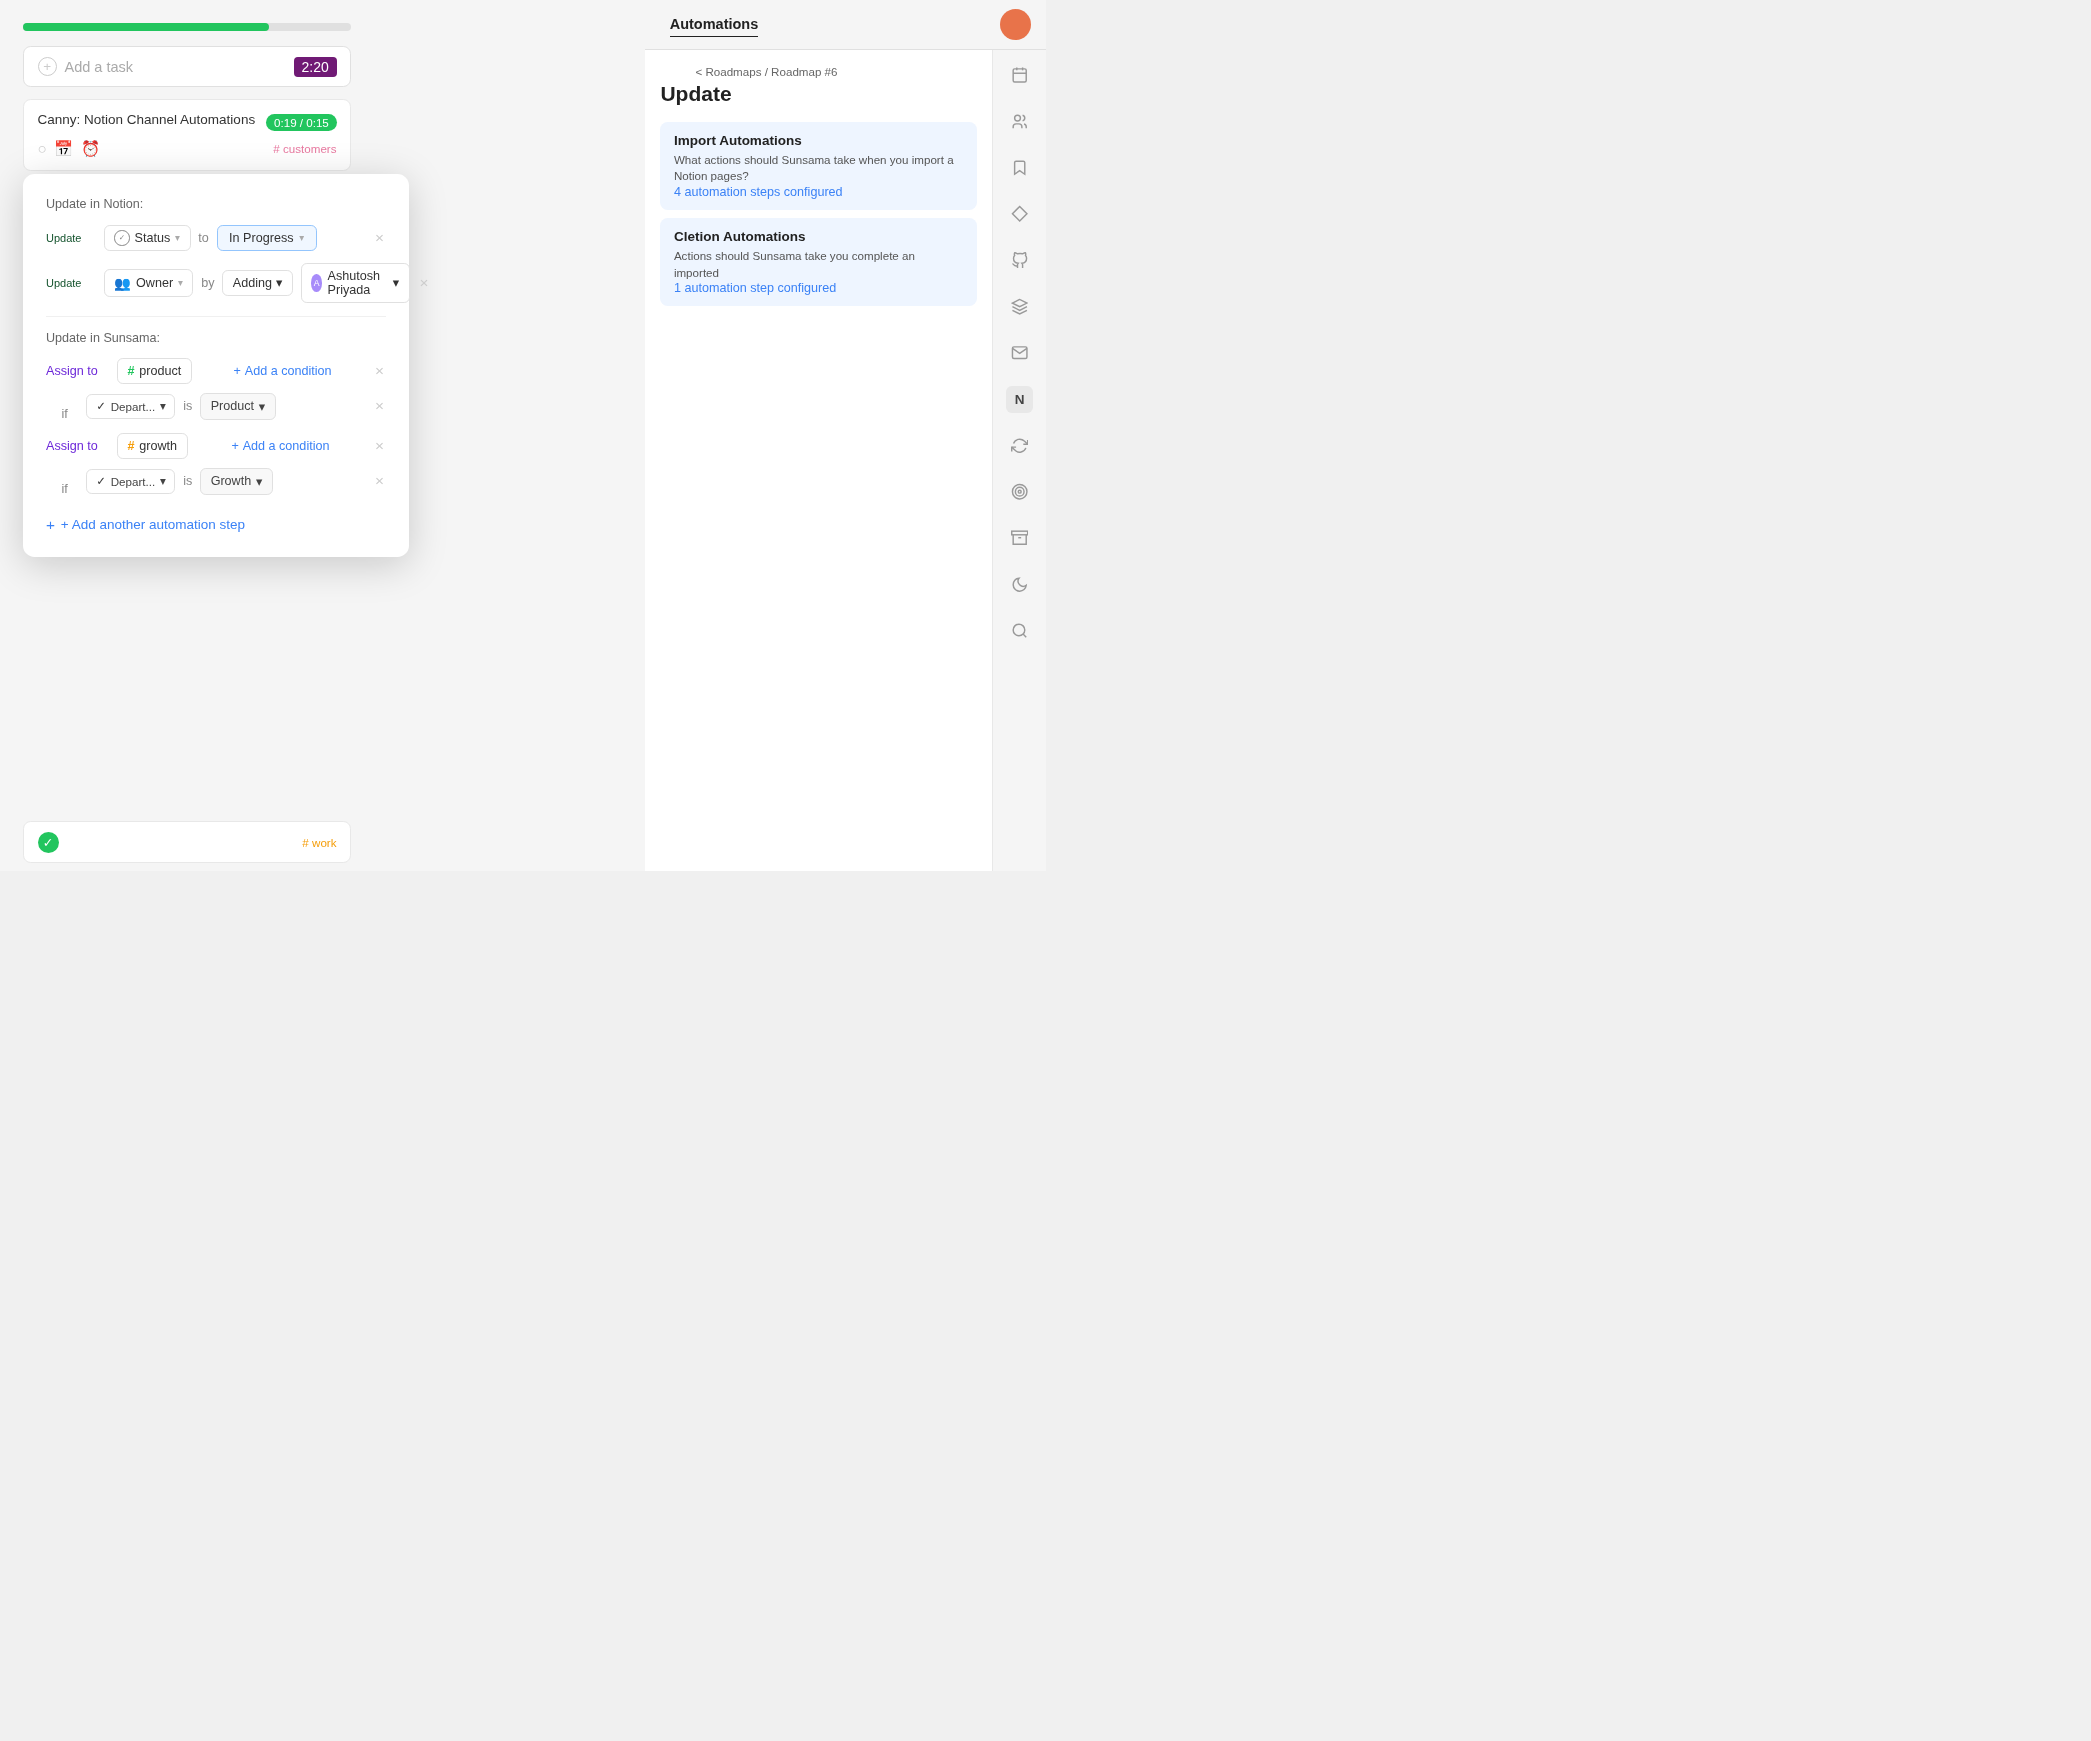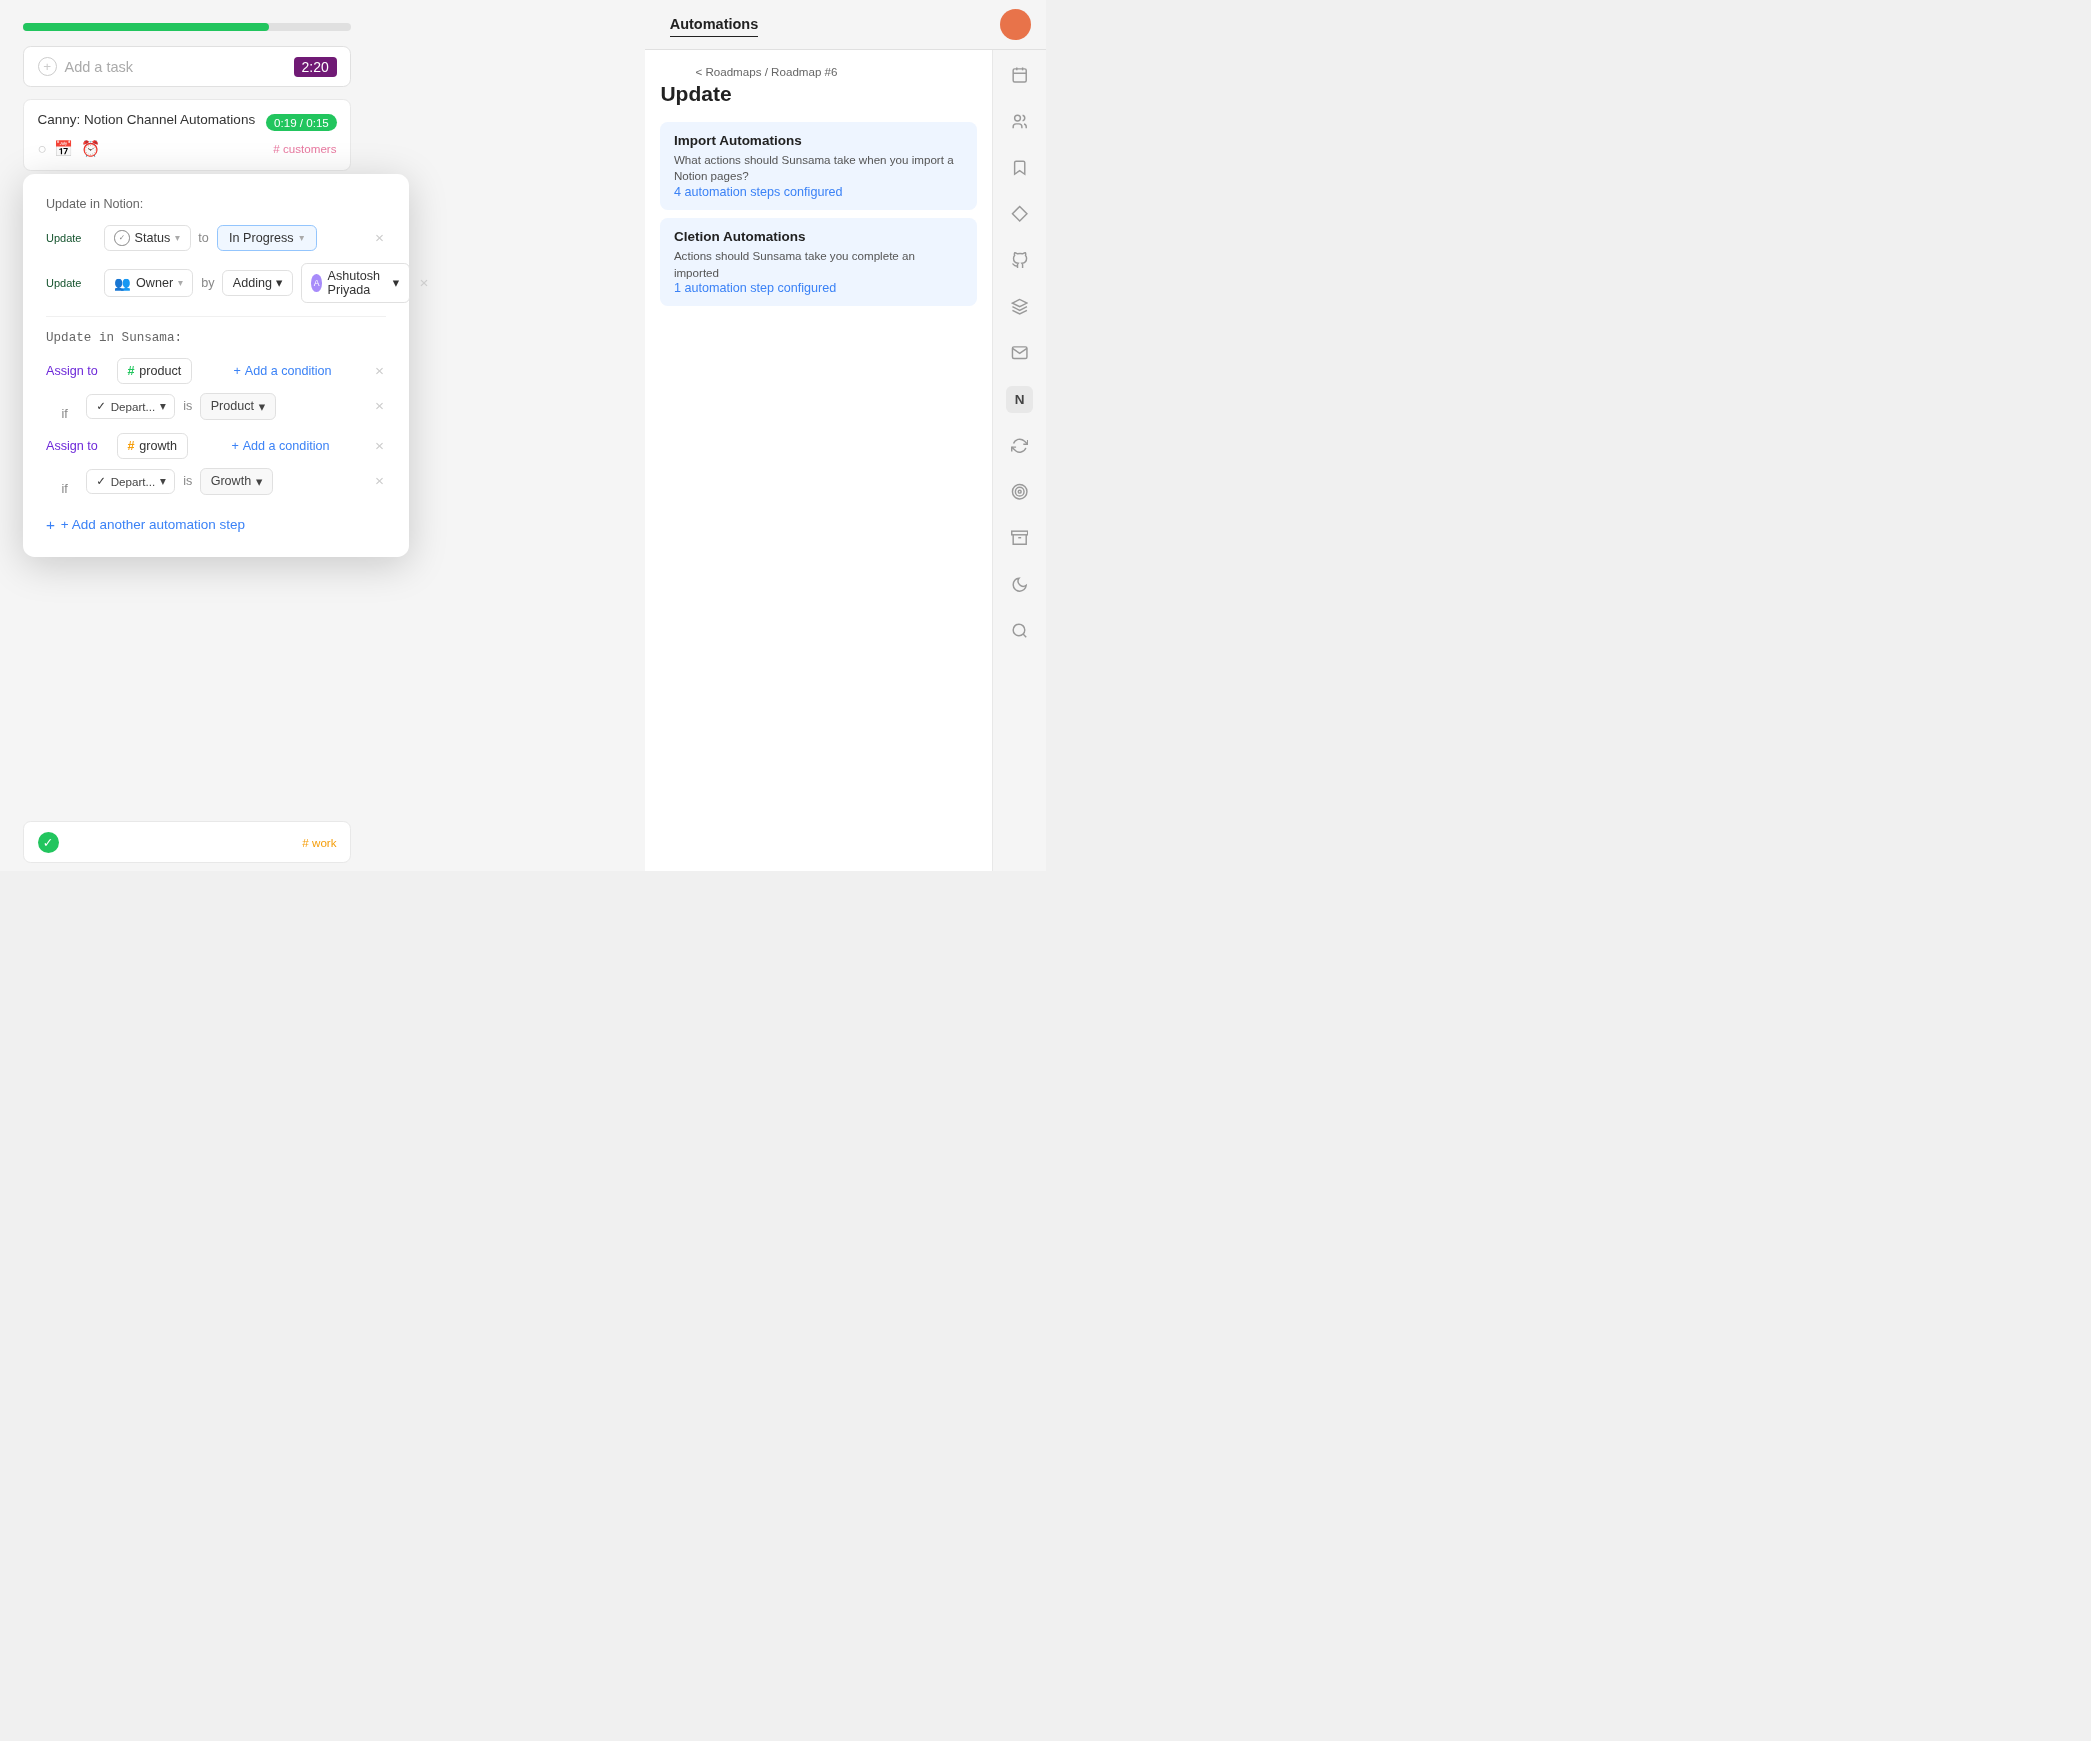--- a/index.html
+++ b/index.html
@@ -377,21 +377,20 @@
     .divider {
       height: 1px;
       background: #f0f0f0;
       margin: 13.5px 0;
     }
 
     .assign-section-label {
       font-size: 12.6px;
       color: #666;
       margin-bottom: 13.5px;
-      font-family: Liberation Mono, monospace;
     }
 
     .assign-row {
       display: flex;
       align-items: center;
       gap: 7.7px;
       margin-bottom: 7.7px;
     }
     .assign-label {
       font-size: 12.6px;

